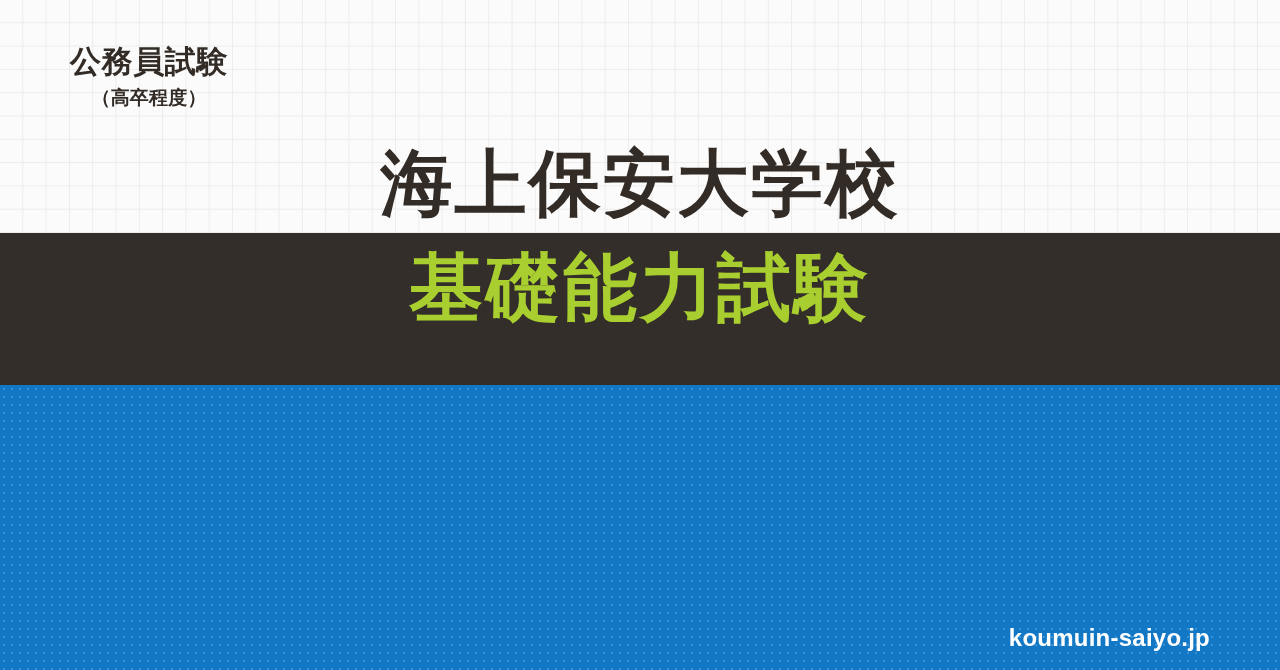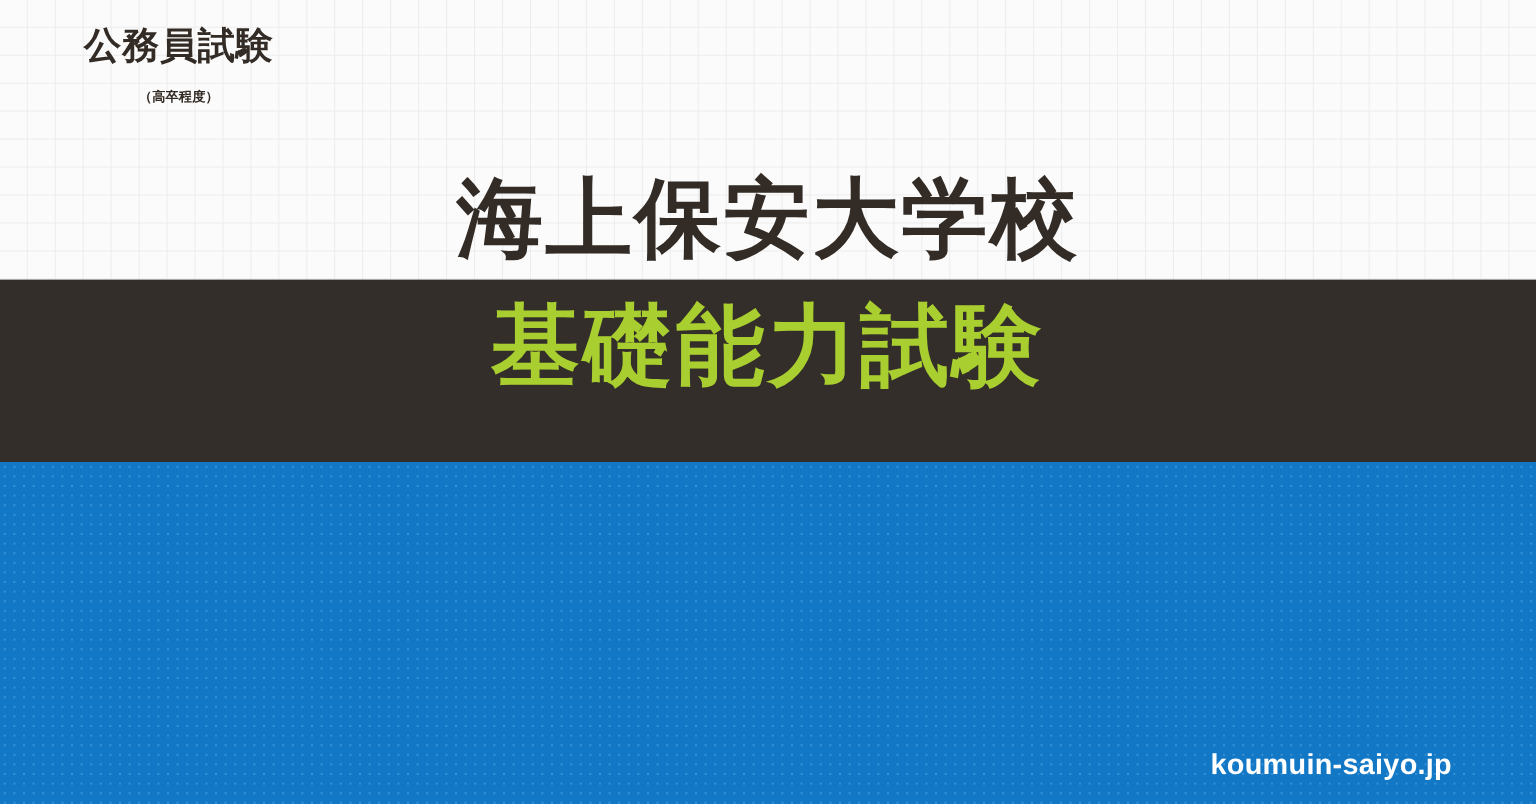--- a/index.html
+++ b/index.html
@@ -44,25 +44,26 @@
     line-height: 1;
   }
   .eyebrow-main {
     display: block;
     font-size: 31px;
     font-weight: 700;
     color: #332b25;
     letter-spacing: 0.02em;
     line-height: 1.15;
     white-space: nowrap;
+    margin-top: 24px;
   }
   .eyebrow-sub {
     display: block;
-    margin-top: 20px;
-    font-size: 11px;
+    margin-top: 8px;
+    font-size: 19px;
     font-weight: 700;
     color: #332b25;
     letter-spacing: 0.01em;
     white-space: nowrap;
   }
 
   .school-name {
     position: absolute;
     left: 0;
     right: 0;

